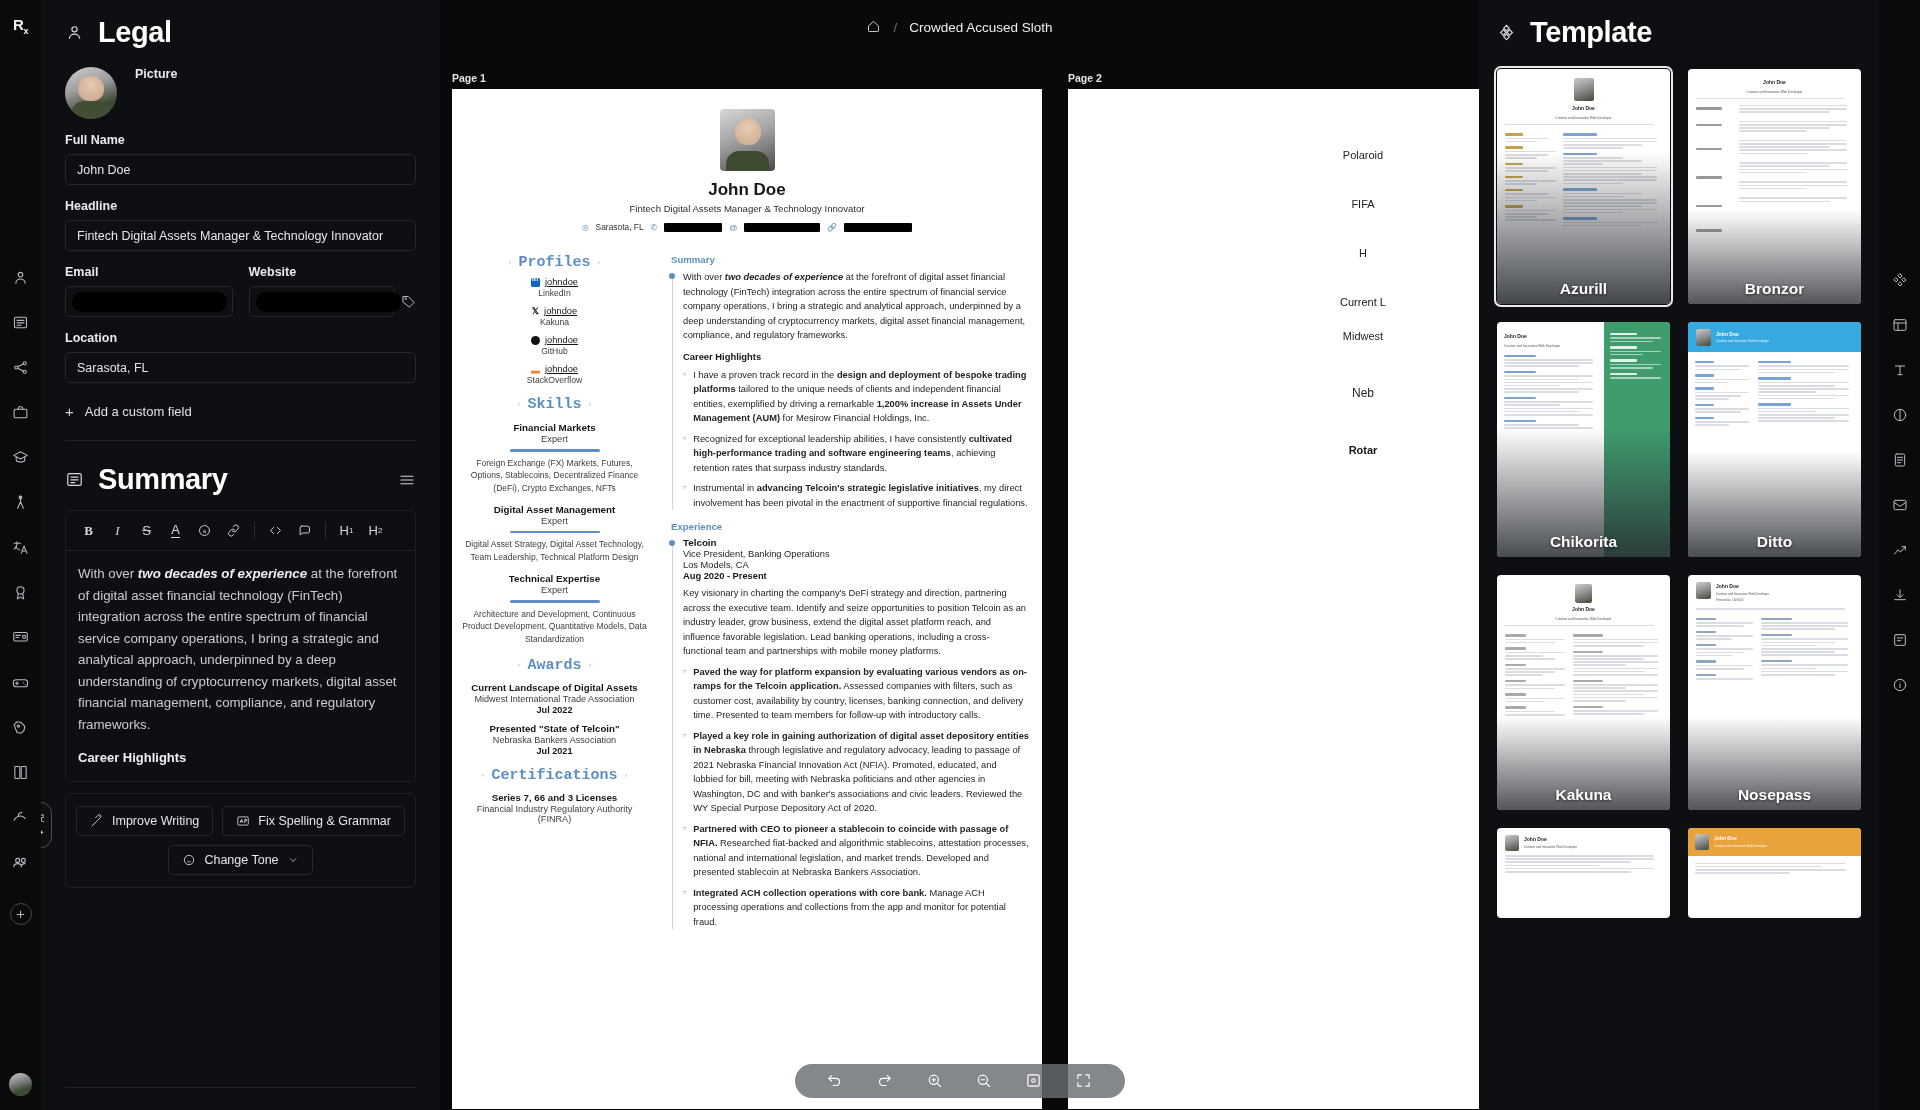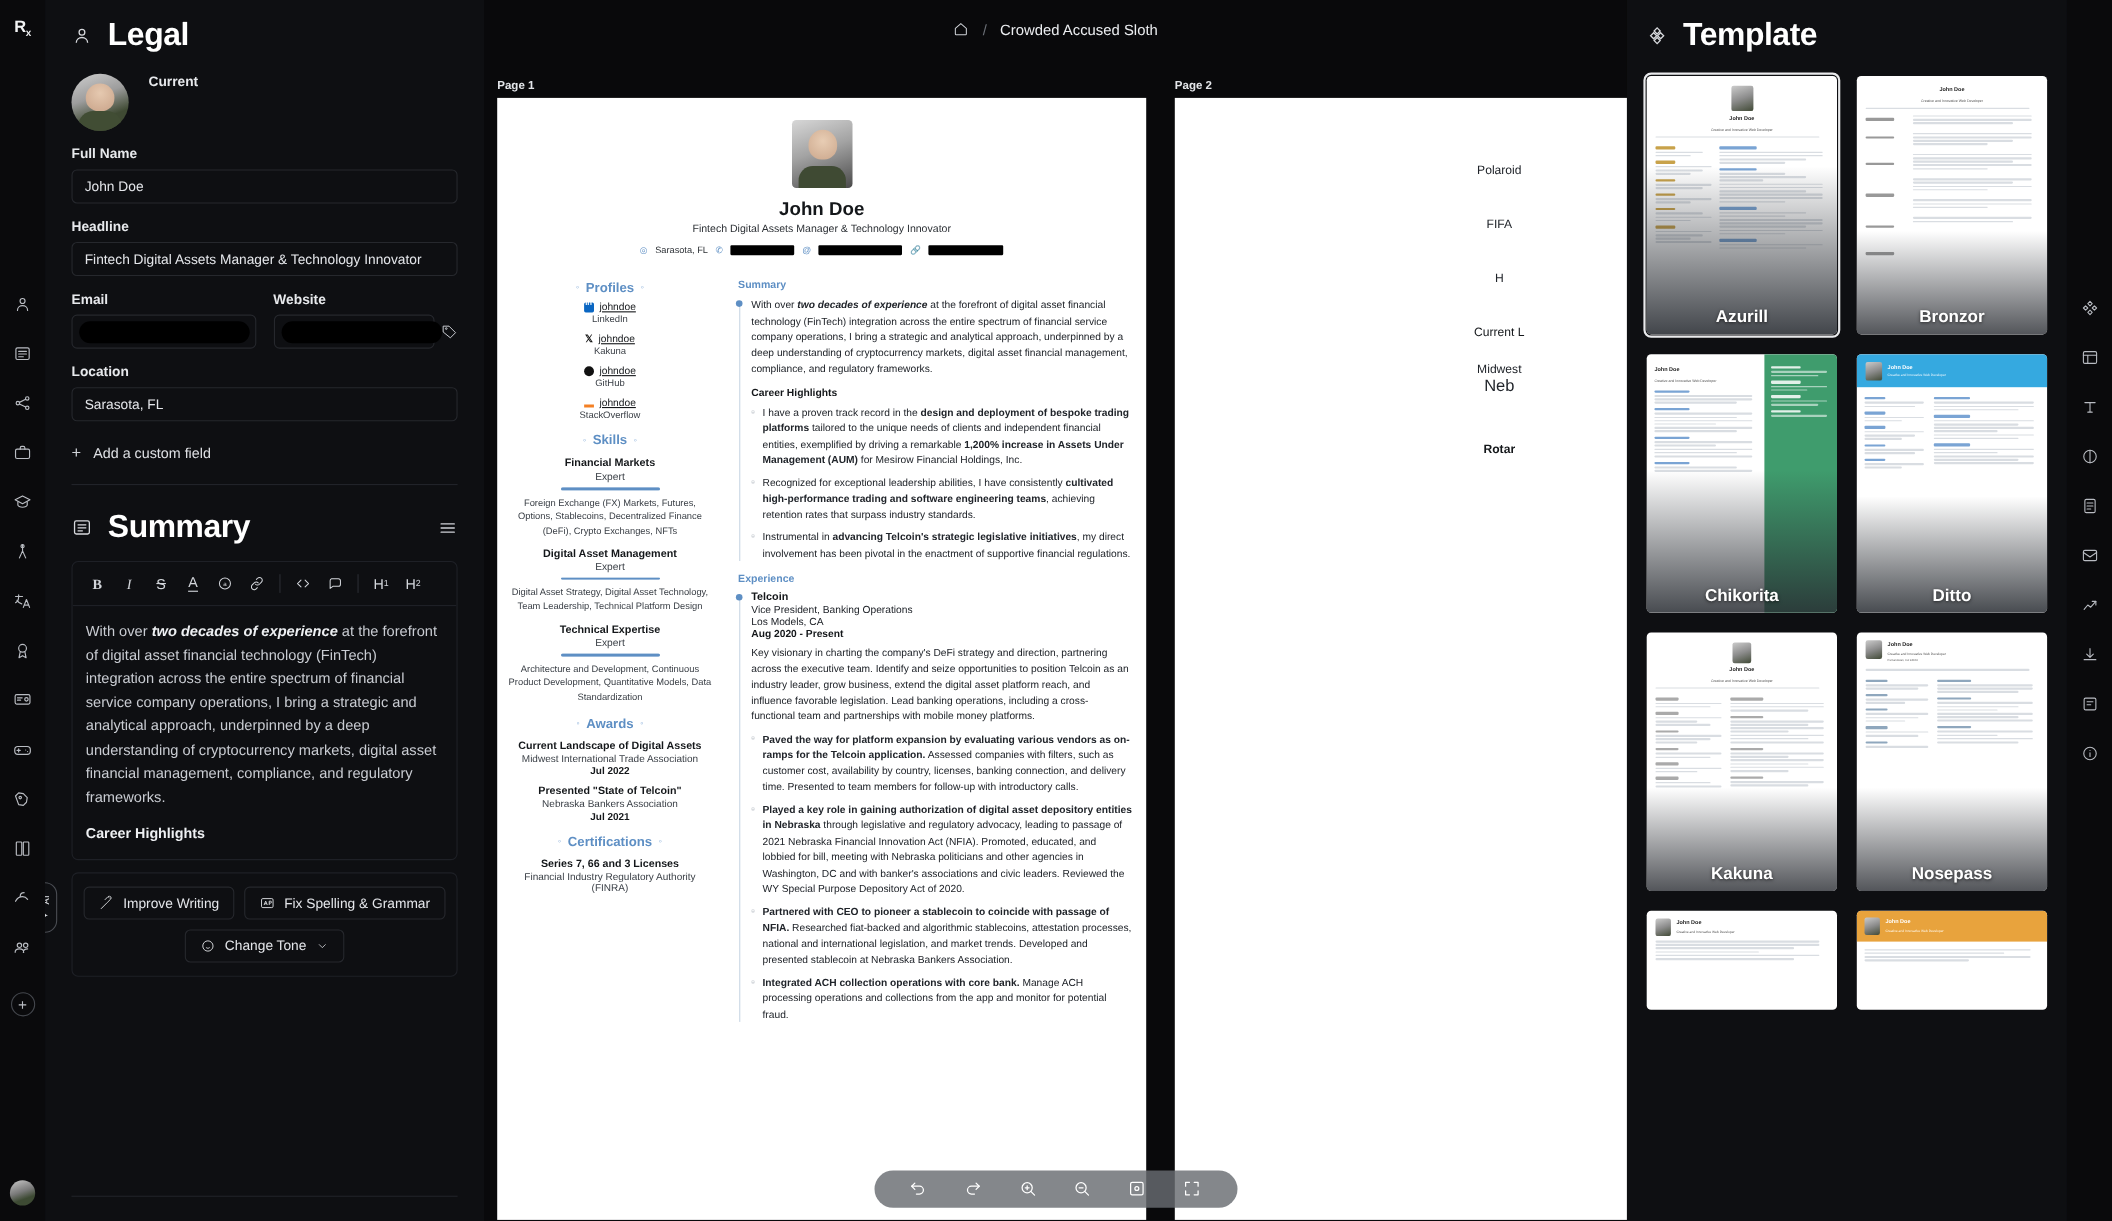--- a/index.html
+++ b/index.html
@@ -105,21 +105,21 @@
   .res-photo::after{content:"";position:absolute;left:15px;top:9px;width:26px;height:27px;border-radius:50% 50% 45% 45%;background:radial-gradient(circle at 50% 38%,#e8cdb4,#cba78c);}
   .res-photo::before{content:"";position:absolute;left:6px;bottom:0;width:43px;height:20px;border-radius:13px 13px 0 0;background:#3f4a33;z-index:2;}
   .res-name{ font-size:17px;font-weight:700;margin-top:9px;color:#14171a;}
   .res-headline{ font-size:9.6px;margin-top:3px;color:#2c3035;}
   .res-contact{ display:flex;justify-content:center;align-items:center;gap:7px;margin-top:8px;font-size:8.4px;color:#2c3035;}
   .ci{color:#5e8fc4;font-size:8px;}
   .blk{ background:#000;height:9px;border-radius:1px;display:inline-block;}
   .res-body{ display:flex; margin-top:11px; padding:0 13px 0 0;}
   .col-l{ width:205px;flex:0 0 205px; text-align:center; padding:0 10px;}
   .col-r{ flex:1; padding-left:14px; border-left:0;}
-  .sec-lbl{ font-size:12px; color:#5e8fc4; font-weight:700; margin:11px 0 6px; display:flex;align-items:center;justify-content:center;gap:6px;}
+  .sec-lbl{ font-size:15px; color:#5e8fc4; font-weight:700; margin:11px 0 6px; display:flex;align-items:center;justify-content:center;gap:6px;font-family:Liberation Mono, monospace;}
   .sec-lbl::before,.sec-lbl::after{content:"◦";font-size:8px;color:#7aa4d4;}
   .sec-lbl-l{ font-size:9.6px;color:#5e8fc4;font-weight:600;margin:11px 0 5px;}
   .prof{ margin-bottom:8px;}
   .prof-top{ display:flex;align-items:center;justify-content:center;gap:5px;font-size:9.3px;}
   .prof-top a{ color:#14171a;text-decoration:underline;}
   .prof-net{ font-size:8.6px;color:#3b4047;margin-top:1px;}
   .ic-li{width:9px;height:9px;background:#0a66c2;border-radius:1.5px;display:inline-block;position:relative;}
   .ic-li::after{content:"in";position:absolute;left:1px;top:-2.5px;font-size:7px;color:#fff;font-weight:700;}
   .ic-x{font-size:9px;font-weight:700;color:#111;}
   .ic-gh{width:9px;height:9px;border-radius:50%;background:#111;display:inline-block;}
@@ -286,21 +286,21 @@
       <span class="sh-ic"><svg viewBox="0 0 24 24">
             <circle cx="12" cy="8" r="3.3"></circle>
             <path d="M5.5 20c0-3.6 3-6 6.5-6s6.5 2.4 6.5 6"></path>
           </svg></span>
       <span class="sect-title">Legal</span>
     </div>
 
     <div class="pic-row">
       <div class="avatar-lg"></div>
       <div class="pic-col">
-        <div class="fld-label">Current</div>
+        <div class="fld-label">Picture</div>
       </div>
     </div>
 
     <div class="mt14">
       <div class="fld-label">Full Name</div>
       <div class="input wide">
           <span>John Doe</span>
         </div>
     </div>
 
@@ -601,21 +601,21 @@
 
       <div class="page-wrap" style="left:628px;top:17px;width:600px;">
         <div class="page-label">Page 2</div>
         <div class="paper" style="width:590px;height:1020px;">
           <div style="padding:60px 0 0 0;text-align:center;">
             <div style="font-size:11px;color:#20242a;margin-top:0">Polaroid</div>
             <div style="font-size:11px;color:#20242a;margin-top:37px">FIFA</div>
             <div style="font-size:11px;color:#20242a;margin-top:37px">H</div>
             <div style="font-size:11px;font-weight:400;color:#14171a;margin-top:37px">Current L</div>
             <div style="font-size:11px;color:#20242a;margin-top:22px">Midwest</div>
-            <div style="font-size:15px;color:#20242a;">Neb</div>
+            <div style="font-size:12px;color:#20242a;margin-top:44px">Neb</div>
             <div style="font-size:11px;font-weight:700;color:#14171a;margin-top:44px">Rotar</div>
           </div>
         </div>
       </div>
 
     </div>
 
     <div class="float-tools">
       <div class="ft"><svg viewBox="0 0 24 24">
             <path d="M4 9h10a5 5 0 010 10h-4"></path>

